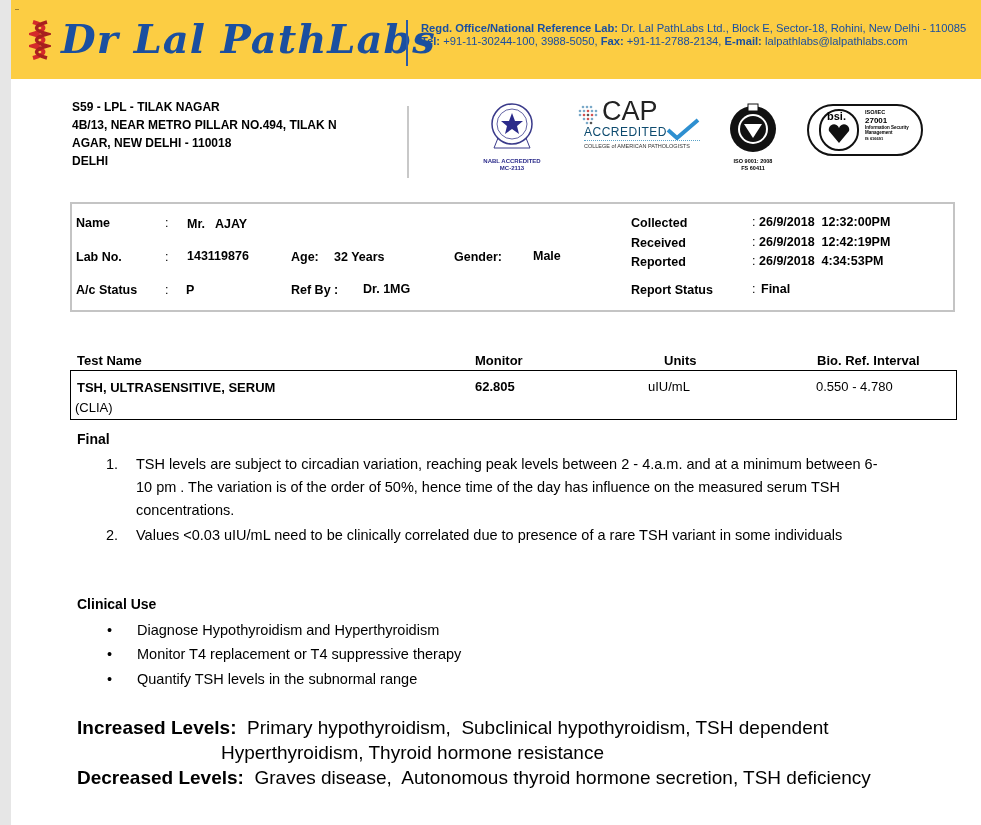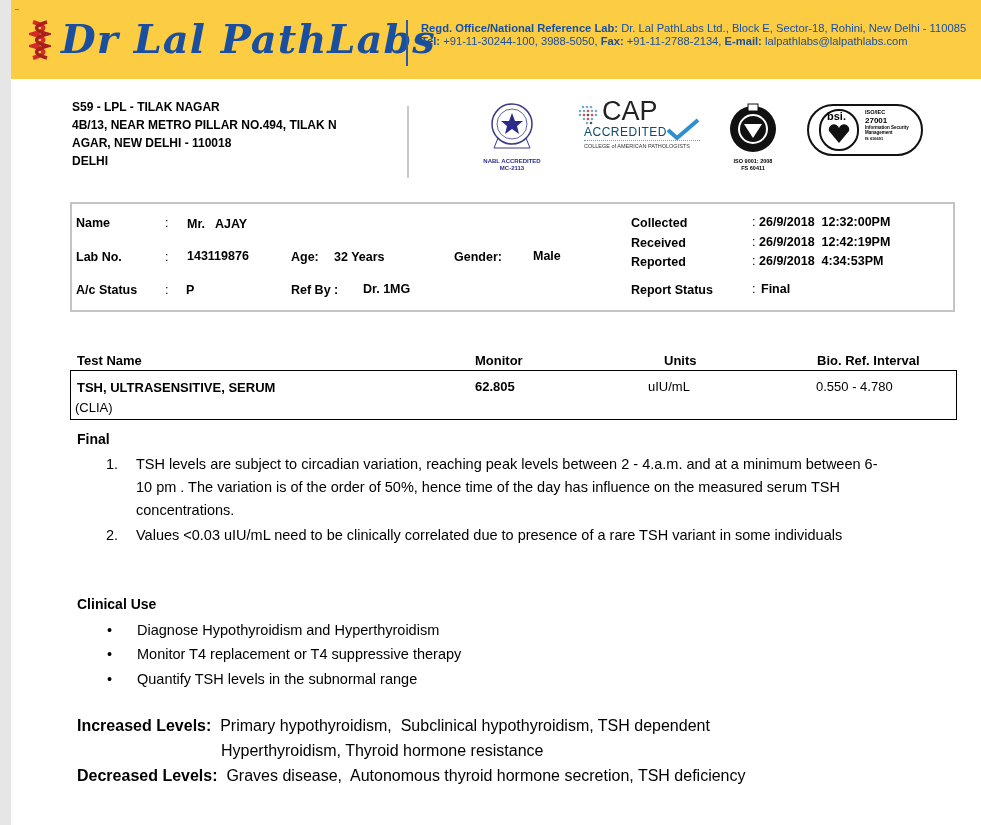--- a/index.html
+++ b/index.html
@@ -21,21 +21,21 @@
   .th { position:absolute; top:353px; font-size:13px; font-weight:bold; }
   .result-box { position:absolute; left:59px; top:370px; width:887px; height:50px; border:1px solid #000; box-sizing:border-box; }
   .td { position:absolute; font-size:13px; }
   .sec-title { position:absolute; font-size:14px; font-weight:bold; }
   .note-item { position:absolute; left:95px; width:780px; font-size:14.5px; line-height:23px; }
   .note-item .num { position:absolute; left:0; top:0; }
   .note-item .txt { position:absolute; left:30px; top:0; width:750px; }
   .bullet { position:absolute; left:96px; font-size:14.5px; }
   .bullet .dot { position:absolute; left:0; top:0; }
   .bullet .txt { position:absolute; left:30px; top:0; white-space:nowrap; }
-  .levels { position:absolute; font-size:16px; white-space:nowrap; }
+  .levels { position:absolute; font-size:19px; white-space:nowrap; }
   .levels b { font-weight:bold; }
 </style>
 </head>
 <body>
 
 <div class="page">
 
   <div class="banner">
     <div class="dash"></div>
     <svg class="dna" viewBox="0 0 22 42">

